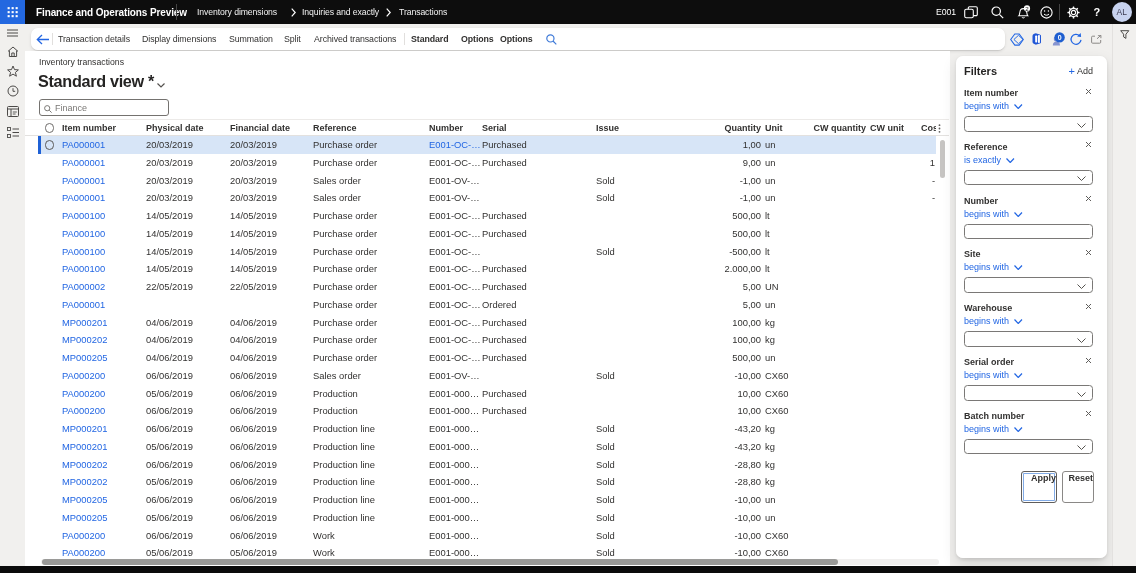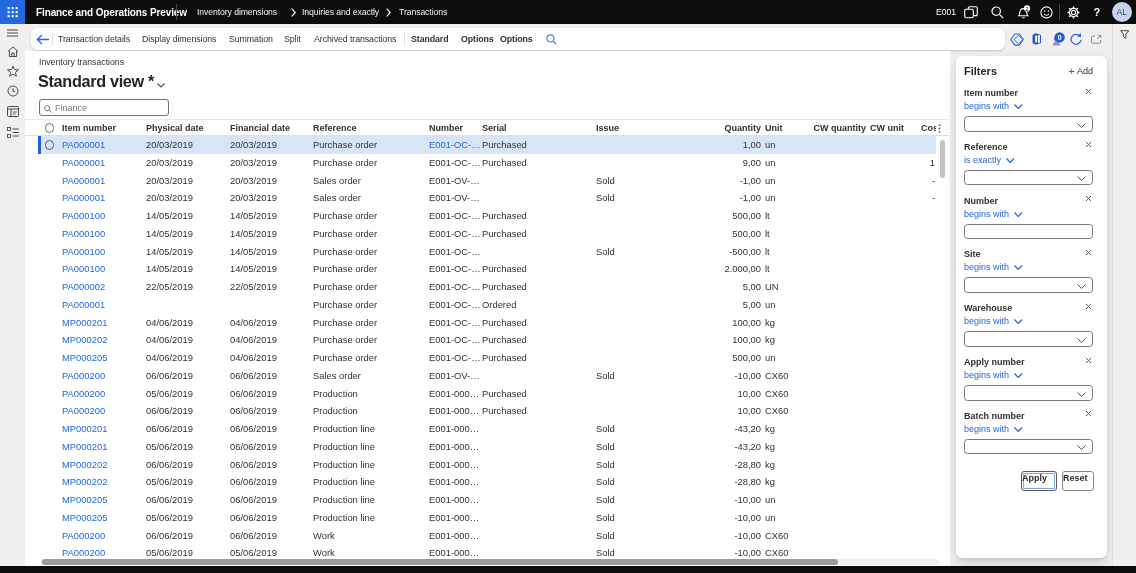--- a/index.html
+++ b/index.html
@@ -39,22 +39,22 @@
 
 #fpanel{position:absolute;left:956px;top:56px;width:151px;height:502px;background:rgba(255,255,255,.992);border-radius:7px;
 box-shadow:0 1.2px 3.6px rgba(0,0,0,.10),0 6.4px 14.4px rgba(0,0,0,.12)}
 #fpanel h2{position:absolute;left:8px;top:9px;font-size:11px;font-weight:bold;color:#252423}
 #addbtn{position:absolute;right:14px;top:9px;font-size:9px;color:#323130}
 .fsec{position:absolute;left:0;width:151px;height:54px}
 .flabel{position:absolute;left:8px;top:0;font-size:9px;font-weight:bold;color:#323130}
 .fop{position:absolute;left:8px;top:13px;font-size:9px;color:#2266e3}
 .fx{position:absolute;right:15px;top:-0.5px;line-height:0}
 .finput{position:absolute;left:8px;top:28px;width:129px;height:15.5px;border:1px solid #7a7876;border-radius:3.5px;background:#fff}
-.fbtn{position:absolute;top:415px;height:20px;border:1px solid #8a8886;border-radius:3px;background:#fff;
-font-size:9px;font-weight:bold;color:#323130;text-align:left;line-height:13px}
+.fbtn{position:absolute;top:415px;height:32px;border:1px solid #8a8886;border-radius:3px;background:#fff;
+font-size:9px;font-weight:bold;color:#323130;text-align:right;line-height:13px}
 
 #rrail{position:absolute;left:1112px;top:24px;width:24px;height:542px;background:#f1f0ee;border-left:1px solid #e3e1df}
 #botbar{position:absolute;left:0;top:566px;width:1136px;height:7px;background:#0b0b0b}
 .ic{position:absolute}
 </style></head><body>
 <div id="topbar">
     <div id="waffle"><svg width="25" height="24" viewBox="0 0 25 24" fill="none">
         <rect x="7.6" y="7.1" width="2.1" height="2.1" fill="#fff"></rect>
         <rect x="11.6" y="7.1" width="2.1" height="2.1" fill="#fff"></rect>
         <rect x="15.6" y="7.1" width="2.1" height="2.1" fill="#fff"></rect>
@@ -523,21 +523,21 @@
       <span class="fop">begins with&nbsp;&nbsp;<svg width="8.5" height="5" viewBox="0 0 8.5 5" fill="none">
           <path d="M0.5 0.5 L4.25 4.5 L8 0.5" stroke="#2266e3" stroke-width="1.2"></path>
         </svg></span>
       <div class="finput">
         <span style="position:absolute;right:6px;top:5.5px;line-height:0"><svg width="9" height="5" viewBox="0 0 9 5" fill="none">
             <path d="M0.5 0.5 L4.5 4.5 L8.5 0.5" stroke="#55534f" stroke-width="1"></path>
           </svg></span>
       </div>
     </div>
 <div class="fsec" style="top:301px">
-      <span class="flabel">Apply number</span>
+      <span class="flabel">Serial order</span>
       <span class="fx"><svg width="7" height="7" viewBox="0 0 7 7" fill="none">
           <path d="M1 1 L6 6 M6 1 L1 6" stroke="#5f5d5b" stroke-width="1"></path>
         </svg></span>
       <span class="fop">begins with&nbsp;&nbsp;<svg width="8.5" height="5" viewBox="0 0 8.5 5" fill="none">
           <path d="M0.5 0.5 L4.25 4.5 L8 0.5" stroke="#2266e3" stroke-width="1.2"></path>
         </svg></span>
       <div class="finput">
         <span style="position:absolute;right:6px;top:5.5px;line-height:0"><svg width="9" height="5" viewBox="0 0 9 5" fill="none">
             <path d="M0.5 0.5 L4.5 4.5 L8.5 0.5" stroke="#55534f" stroke-width="1"></path>
           </svg></span>

